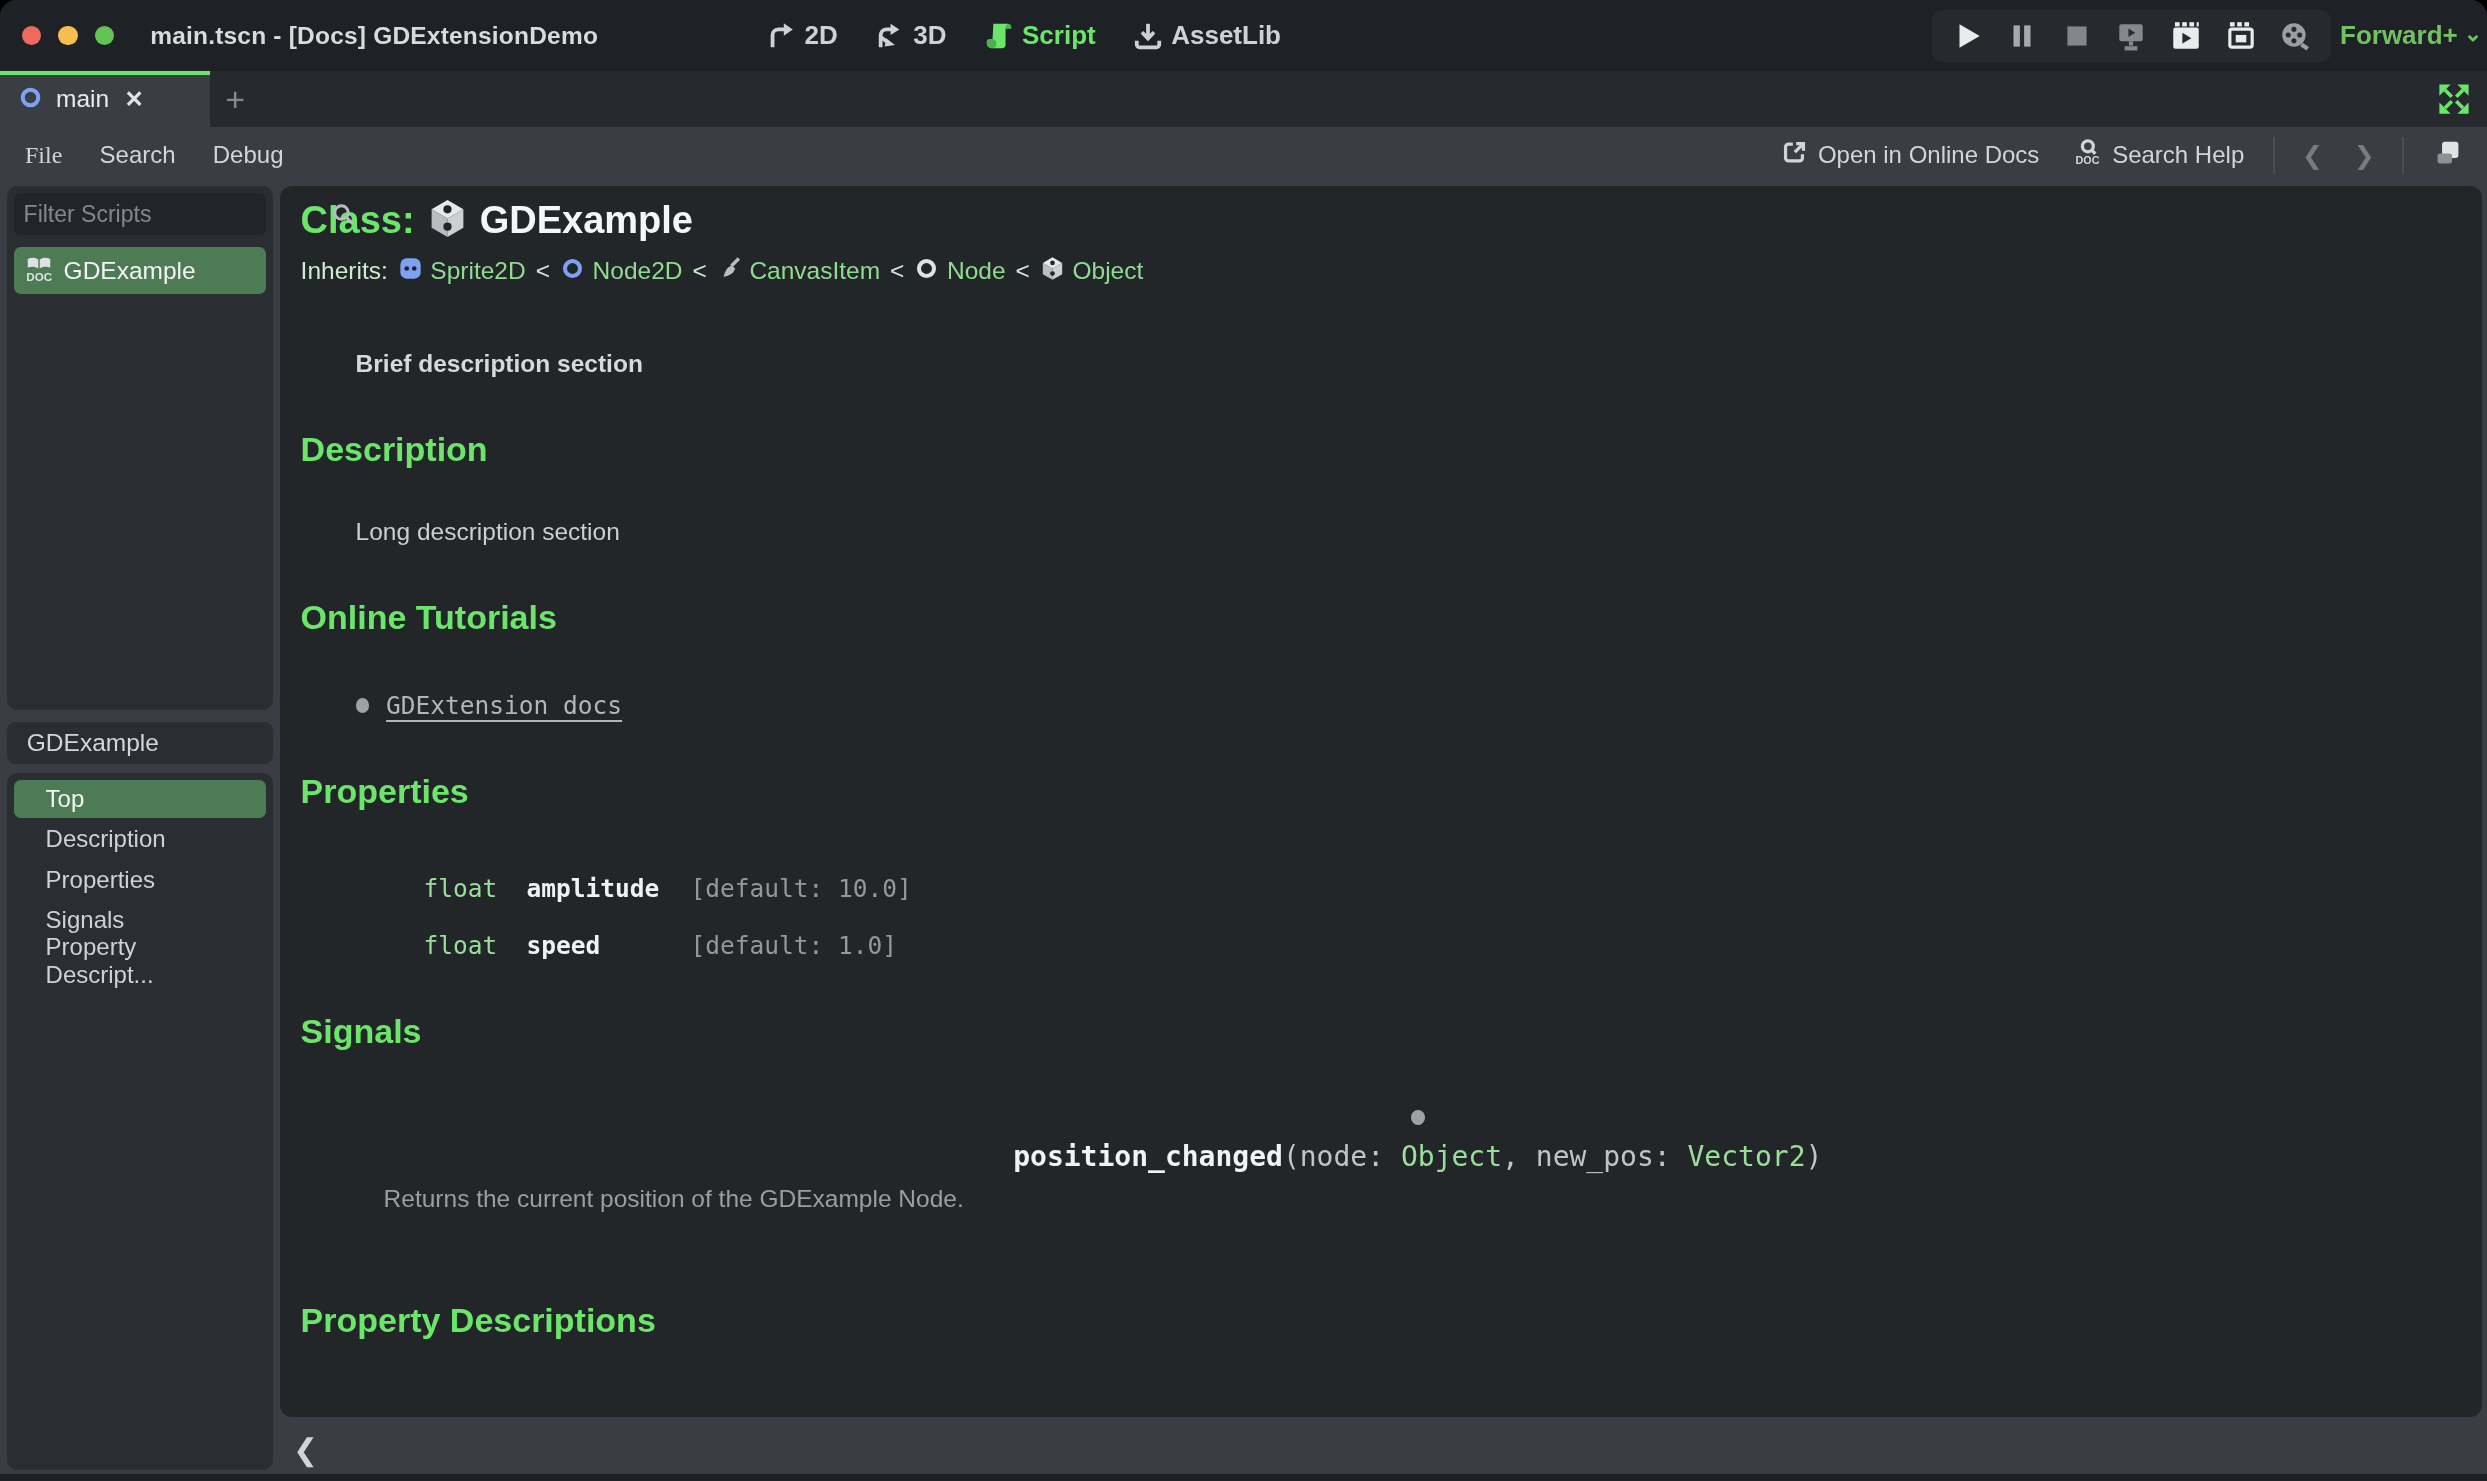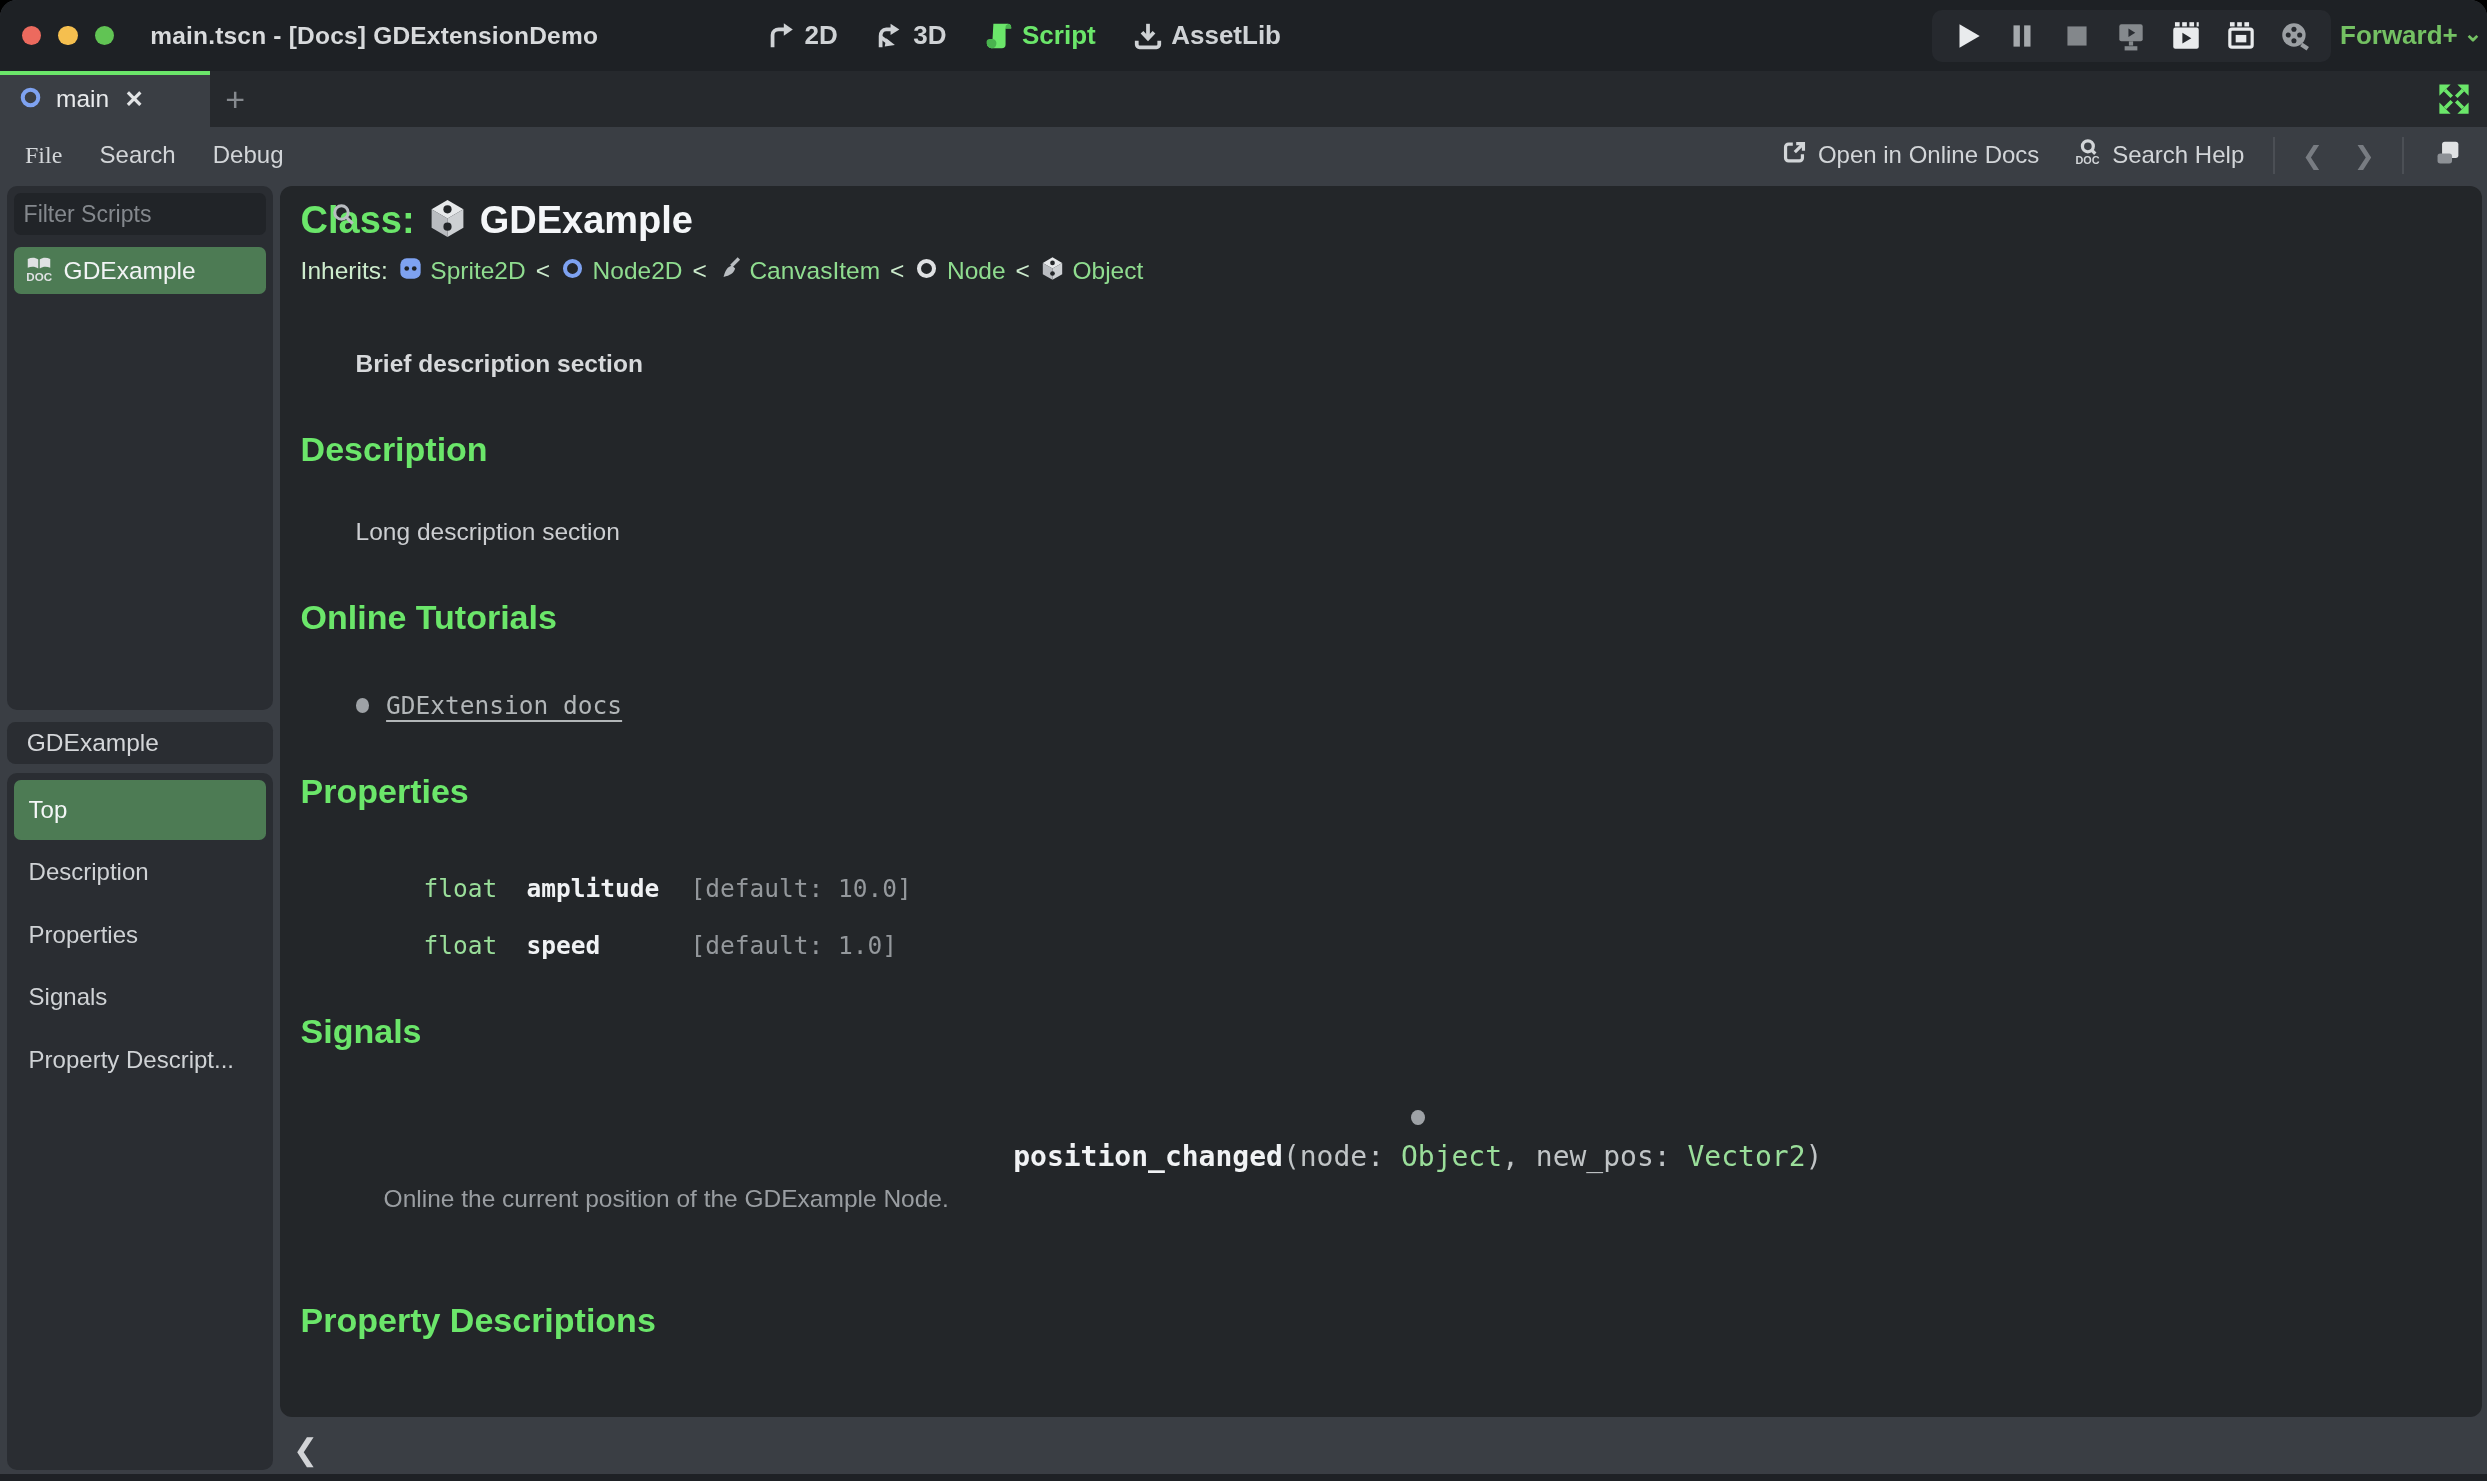--- a/index.html
+++ b/index.html
@@ -49,21 +49,21 @@
   .filterbox input{flex:1;background:transparent;border:none;outline:none;color:#cfd2d5;
     font-size:23px;font-family:"Liberation Sans",sans-serif;padding:0 10px;}
   .filterbox input::placeholder{color:#84888d;}
   .filterbox .mag{margin-right:10px;display:flex;}
   .script-item{margin-top:12px;height:47px;border-radius:6.8px;background:#4d7b54;display:flex;align-items:center;
     gap:10px;padding:0 10px;color:#f2f4f5;font-size:24.5px;}
   .panel.classbox{margin-top:12px;height:42px;display:flex;align-items:center;padding:0 20px;
     font-size:24.5px;color:#d4d6d9;border-radius:8.5px;}
   .panel.sections{margin-top:8.5px;flex:1;margin-bottom:12px;padding:6.8px;box-sizing:border-box;
     display:flex;flex-direction:column;}
-  .section-item{height:60px;display:flex;align-items:center;padding:0 15px;font-size:24px;color:#cfd2d5;
+  .section-item{height:38px;display:flex;align-items:center;padding:0 32px;font-size:24px;color:#cfd2d5;
     border-radius:6.8px;margin-bottom:2.5px;}
   .section-item.selected{background:#4d7b54;color:#f4f6f7;}
   
   .rightcol{flex:1;margin-left:6.8px;display:flex;flex-direction:column;}
   .docpanel{margin-top:3.4px;margin-right:5px;height:1231px;background:#232629;border-radius:12px;
     overflow:hidden;padding:12px 0 0 21px;box-sizing:border-box;}
   .class-row{display:flex;align-items:center;gap:12px;}
   .class-kw{font-size:38px;font-weight:700;color:#6be66a;}
   .class-name{font-size:38px;font-weight:700;color:#f4f6f8;}
   .inherits-row{margin-top:13.5px;display:flex;align-items:center;gap:10px;font-size:24.5px;color:#cdeccd;flex-wrap:nowrap;}
@@ -403,21 +403,21 @@
             <span class="prop-name">speed</span>
             <span class="prop-def">[default: 1.0]</span>
           </div>
         </div>
 
         <h2 class="doc-h">Signals</h2>
         <div class="signal-row">
           <span class="dot"></span>
           <span><span class="sig-name">position_changed</span><span>(node: </span><span class="sig-type">Object</span><span>, new_pos: </span><span class="sig-type">Vector2</span><span>)</span></span>
         </div>
-        <div class="signal-desc">Online the current position of the GDExample Node.</div>
+        <div class="signal-desc">Returns the current position of the GDExample Node.</div>
 
         <h2 class="doc-h" style="margin-top:88px;">Property Descriptions</h2>
       </div>
 
       <div class="bottombar">
         <span class="collapse">❮</span>
       </div>
     </div>
   </div>
 

